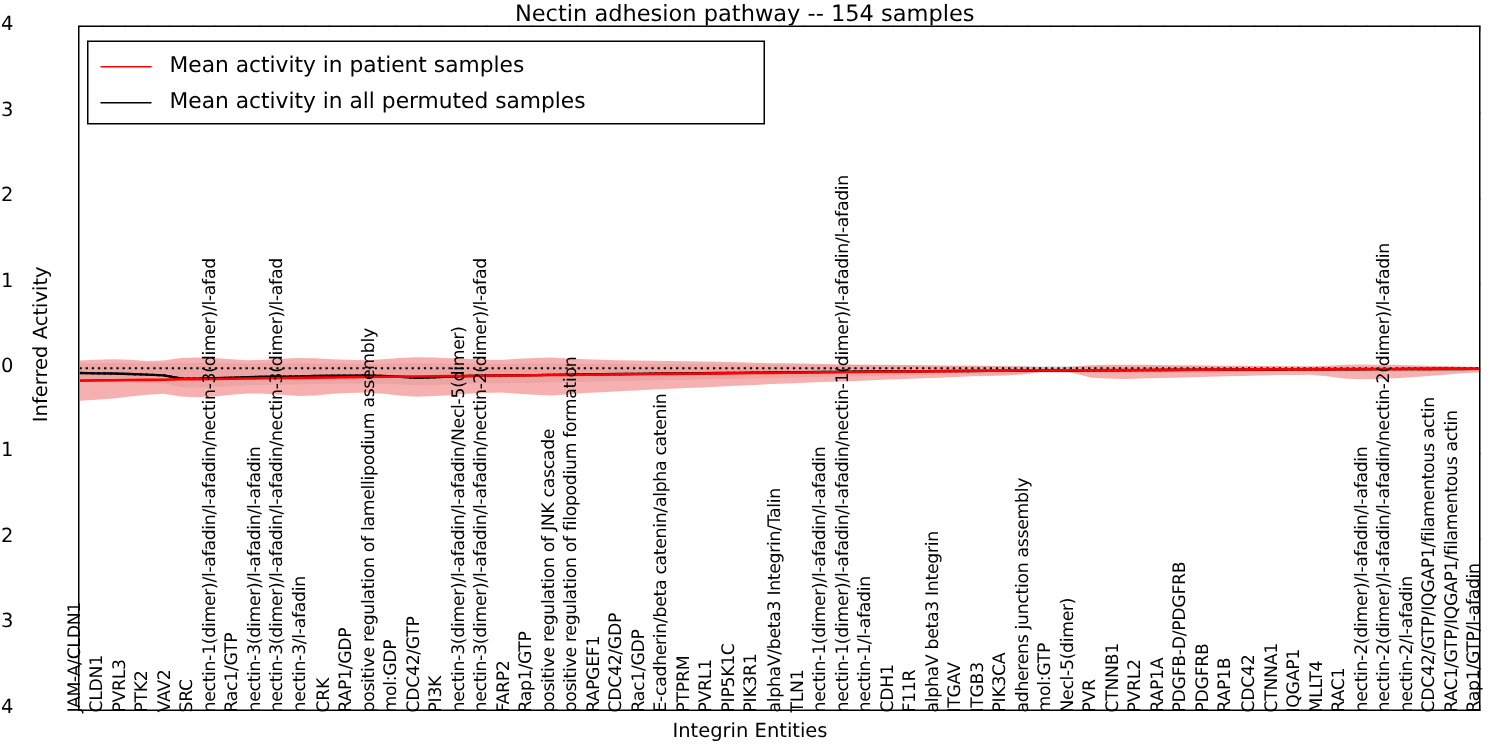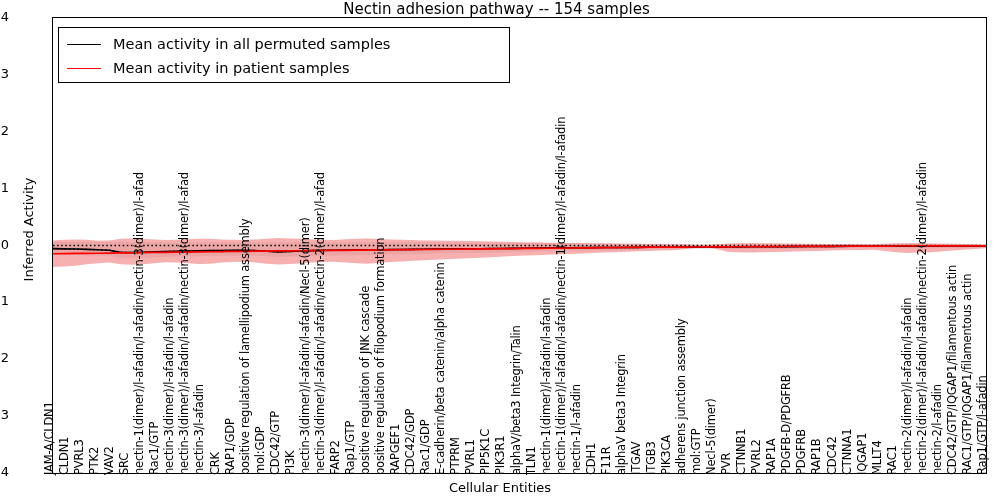--- a/index.html
+++ b/index.html
@@ -43,21 +43,21 @@
   svg.data{position:absolute;left:0;top:0;}
 </style>
 </head>
 <body>
 
 <div id="root">
 
   <div class="title">Nectin adhesion pathway -- 154 samples</div>
 
   <div class="ylabel">Inferred Activity</div>
-  <div class="xlabel">Cellular Entities</div>
+  <div class="xlabel">Integrin Entities</div>
 
   <div id="yticks">
       <div class="ytick" style="top: 18px;">4</div>
       <div class="ytick" style="top: 74.875px;">3</div>
       <div class="ytick" style="top: 131.75px;">2</div>
       <div class="ytick" style="top: 188.625px;">1</div>
       <div class="ytick" style="top: 245.5px;">0</div>
       <div class="ytick" style="top: 302.375px;">−1</div>
       <div class="ytick" style="top: 359.25px;">−2</div>
       <div class="ytick" style="top: 416.125px;">−3</div>
@@ -284,22 +284,22 @@
       <span class="xlab" style="left: 858.758px;">nectin-2(dimer)/l-afadin/l-afadin</span>
       <span class="xlab" style="left: 873.806px;">nectin-2(dimer)/l-afadin/l-afadin/nectin-2(dimer)/l-afadin</span>
       <span class="xlab" style="left: 888.855px;">nectin-2/l-afadin</span>
       <span class="xlab" style="left: 903.903px;">CDC42/GTP/IQGAP1/filamentous actin</span>
       <span class="xlab" style="left: 918.952px;">RAC1/GTP/IQGAP1/filamentous actin</span>
       <span class="xlab" style="left: 934px;">Rap1/GTP/l-afadin</span>
     </div>
 
   <div class="legend">
     <div class="legrow">
+      <span class="legline red"></span>
+      <span class="legtxt">Mean activity in patient samples</span>
+    </div>
+    <div class="legrow">
       <span class="legline"></span>
       <span class="legtxt">Mean activity in all permuted samples</span>
     </div>
-    <div class="legrow">
-      <span class="legline red"></span>
-      <span class="legtxt">Mean activity in patient samples</span>
-    </div>
   </div>
 
 </div>
 
 </body></html>

